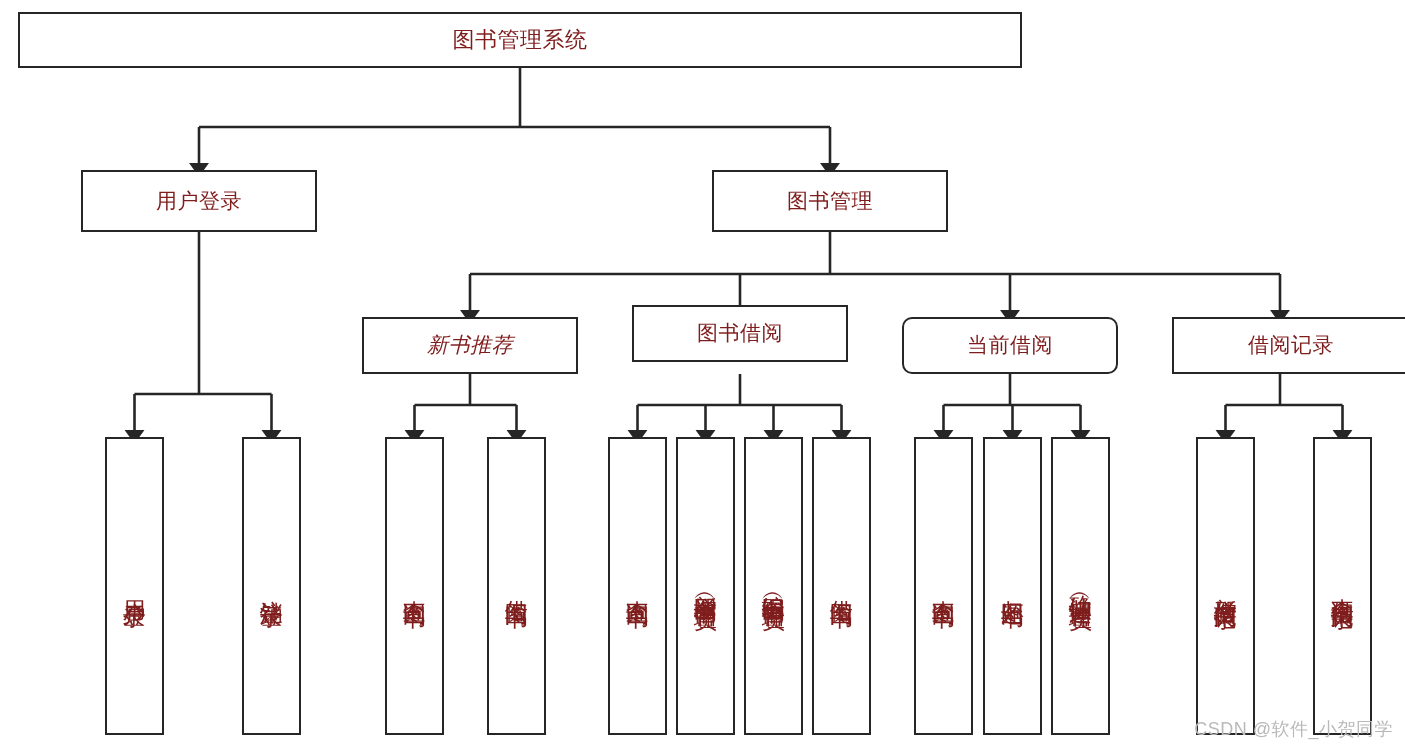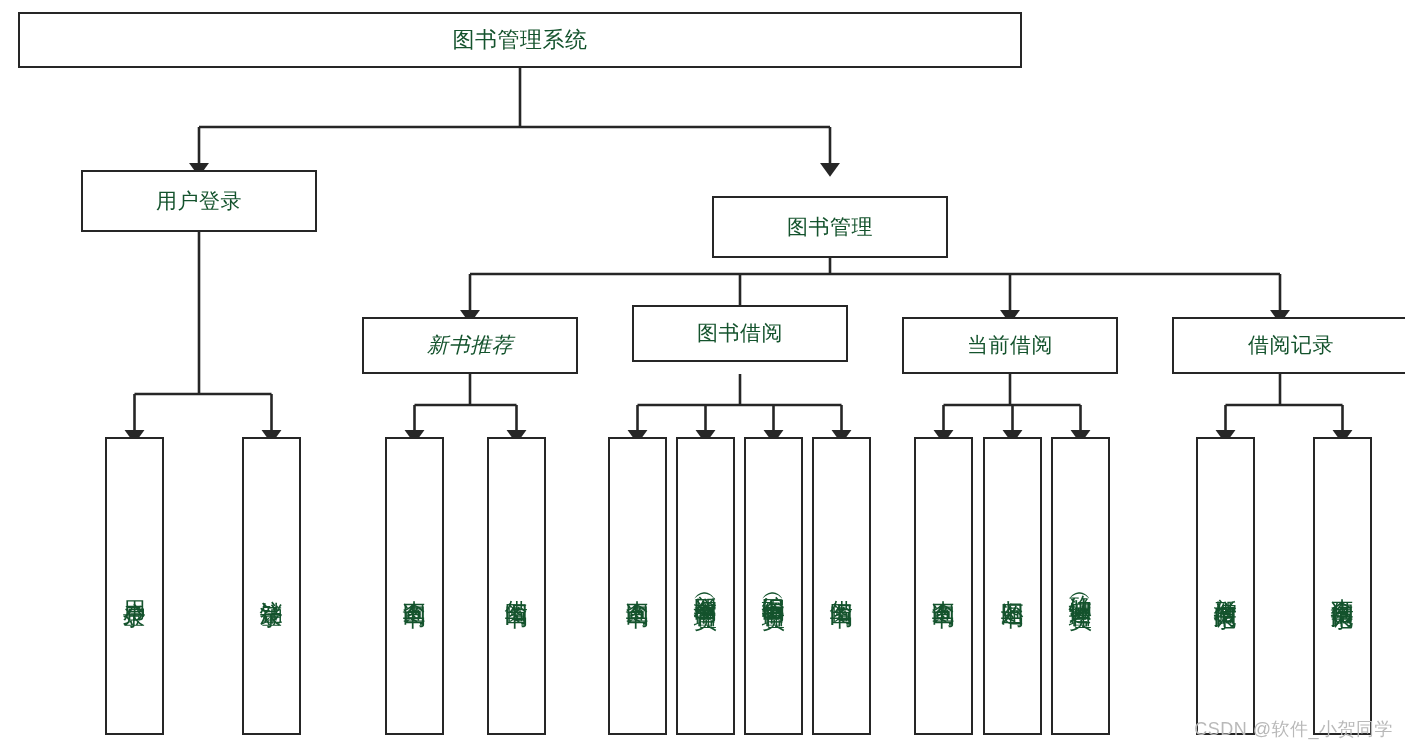--- a/index.html
+++ b/index.html
@@ -27,21 +27,21 @@
     pointer-events: none;
   }
   .node {
     position: absolute;
     box-sizing: border-box;
     border: 2px solid #262626;
     background: #ffffff;
     display: flex;
     align-items: center;
     justify-content: center;
-    color: #14532d;
+    color: #7f1d1d;
     z-index: 2;
   }
   .node .label {
     display: block;
     text-align: center;
     line-height: 1.18;
     letter-spacing: 0.5px;
   }
   
   .node.horiz .label {
@@ -124,30 +124,30 @@
       </g>
   </svg>
 
   <div id="nodes-layer">
       <div class="node horiz root" id="node-root" style="left: 18px; top: 12px; width: 1004px; height: 56px;">
         <span class="label">图书管理系统</span>
       </div>
       <div class="node horiz" id="node-login" style="left: 81px; top: 170px; width: 236px; height: 62px;">
         <span class="label">用户登录</span>
       </div>
-      <div class="node horiz" id="node-bookmgmt" style="left: 712px; top: 170px; width: 236px; height: 62px; margin-top: 26px;">
+      <div class="node horiz" id="node-bookmgmt" style="left: 712px; top: 170px; width: 236px; height: 62px;">
         <span class="label">图书管理</span>
       </div>
       <div class="node horiz" id="node-newbook" style="left: 362px; top: 317px; width: 216px; height: 57px; font-style: italic;">
         <span class="label">新书推荐</span>
       </div>
       <div class="node horiz" id="node-borrow" style="left: 632px; top: 305px; width: 216px; height: 57px;">
         <span class="label">图书借阅</span>
       </div>
-      <div class="node horiz" id="node-current" style="left: 902px; top: 317px; width: 216px; height: 57px;">
+      <div class="node horiz" id="node-current" style="left: 902px; top: 317px; width: 216px; height: 57px; border-radius: 10px;">
         <span class="label">当前借阅</span>
       </div>
       <div class="node horiz" id="node-records" style="left: 1172px; top: 317px; width: 238px; height: 57px;">
         <span class="label">借阅记录</span>
       </div>
       <div class="node vert" id="node-leaf-login-1" style="left: 105px; top: 437px; width: 59px; height: 298px;">
         <span class="label">用户登录</span>
       </div>
       <div class="node vert" id="node-leaf-login-2" style="left: 242px; top: 437px; width: 59px; height: 298px;">
         <span class="label">注销登录</span>

